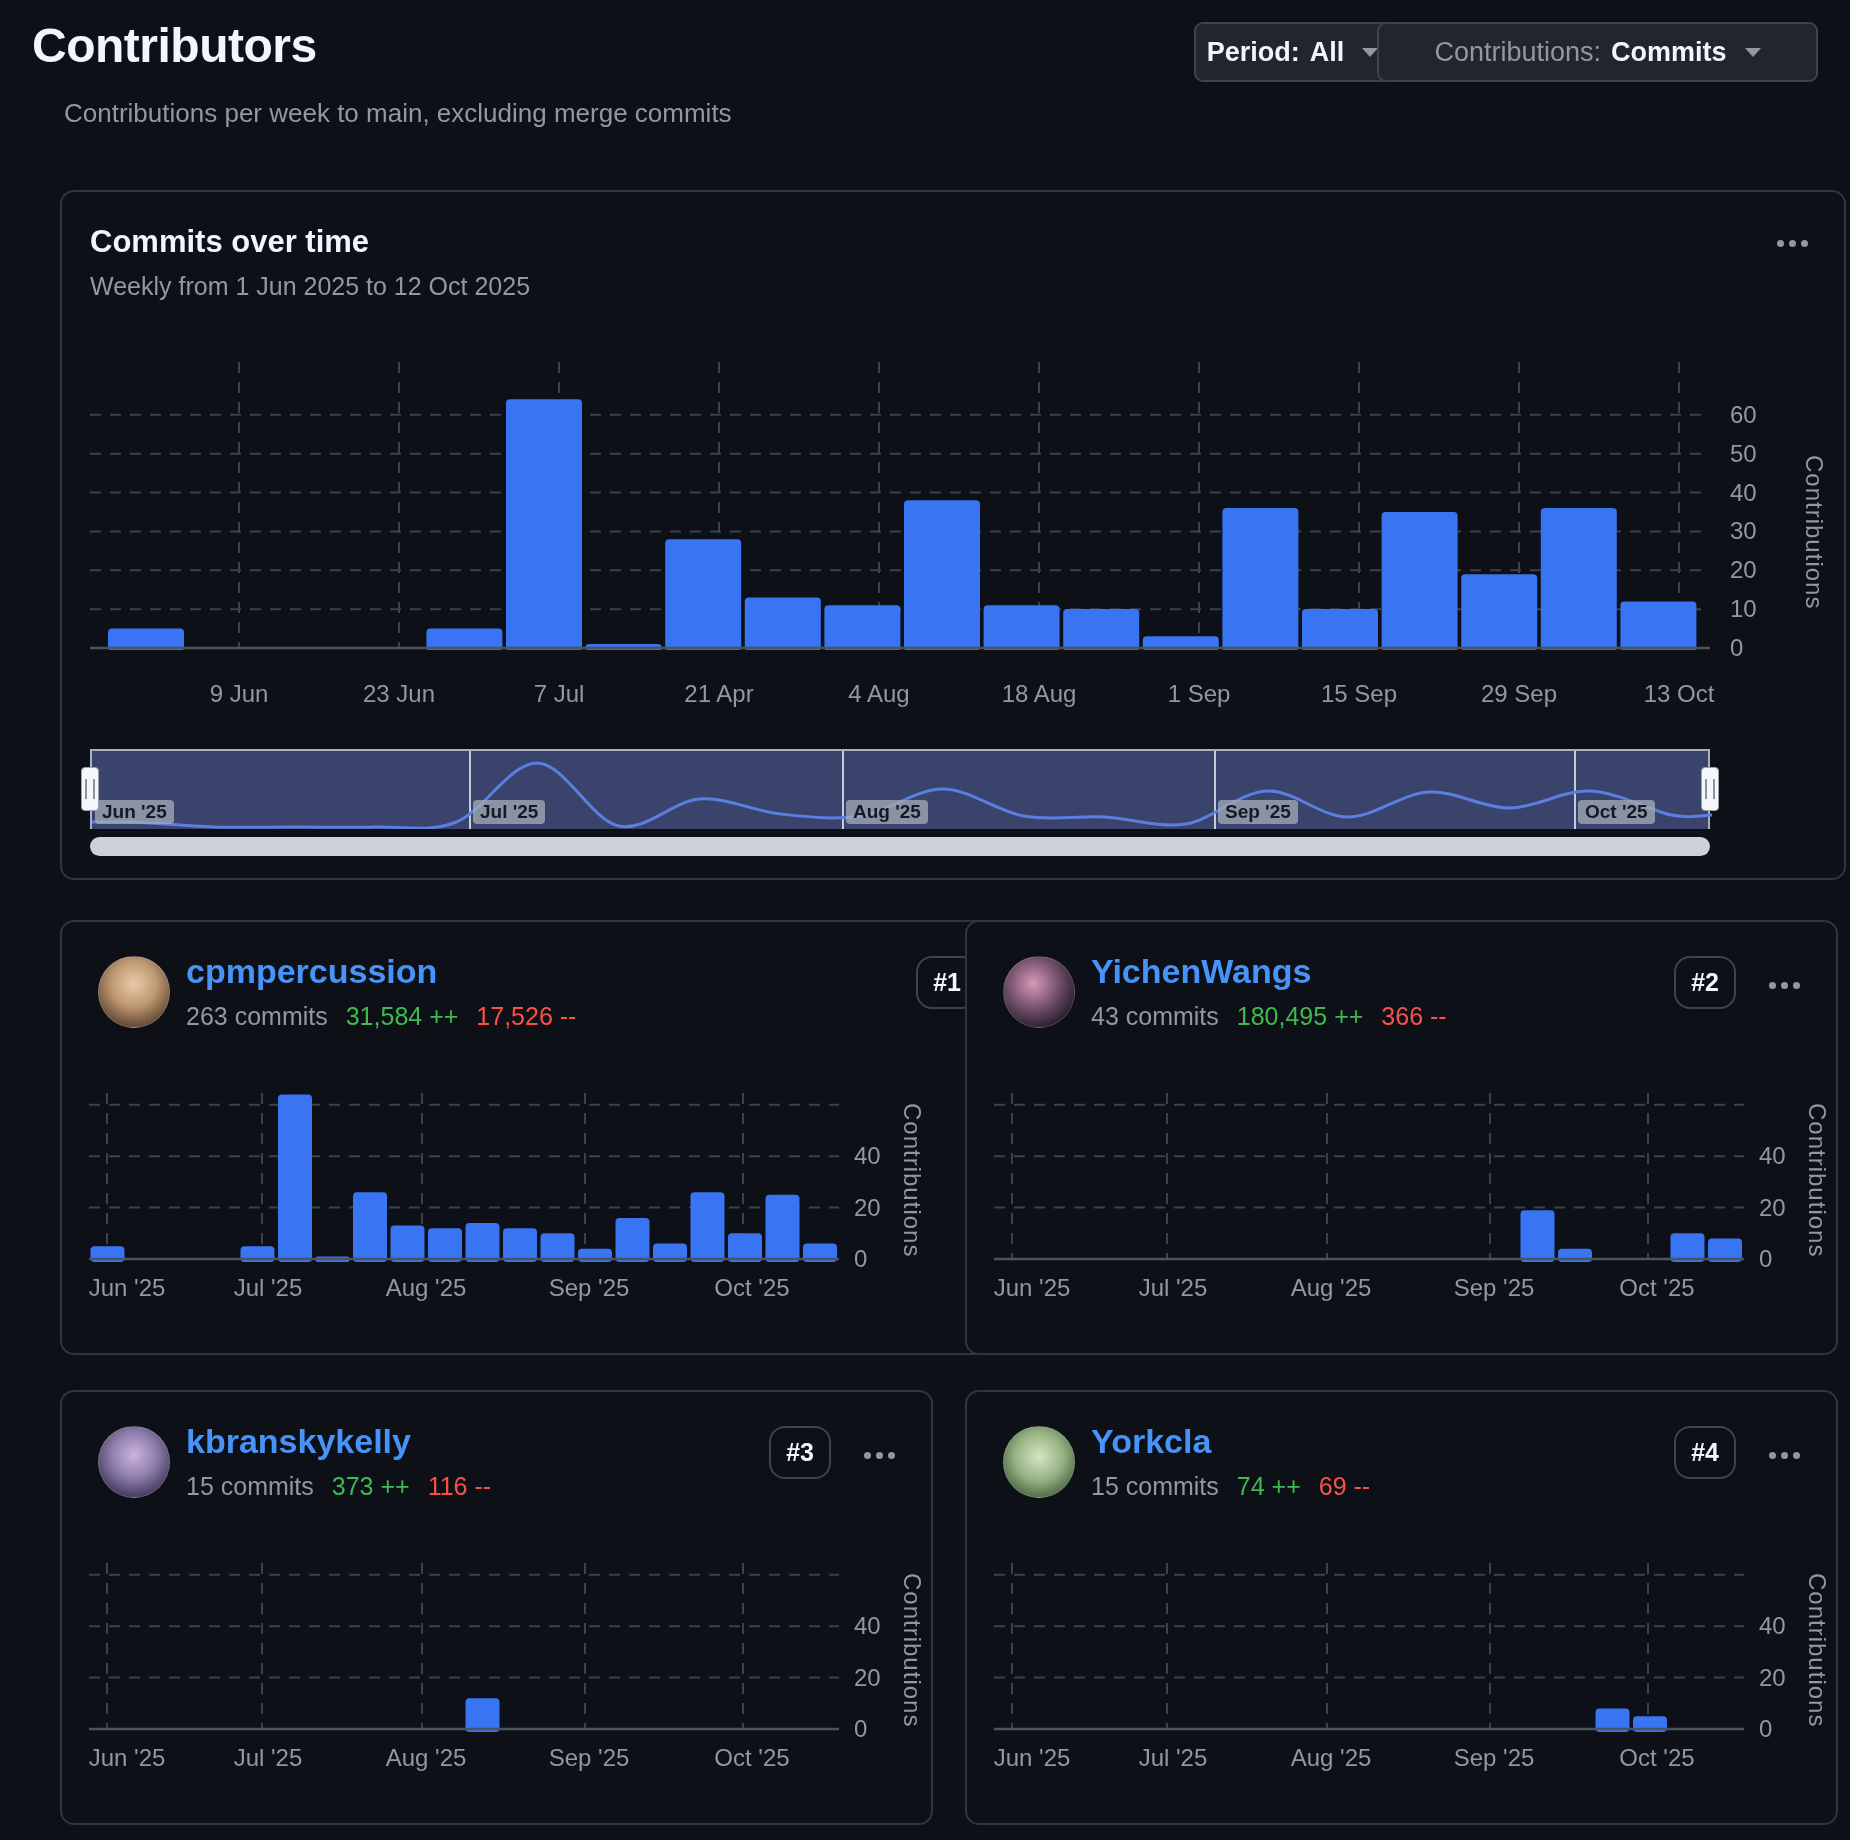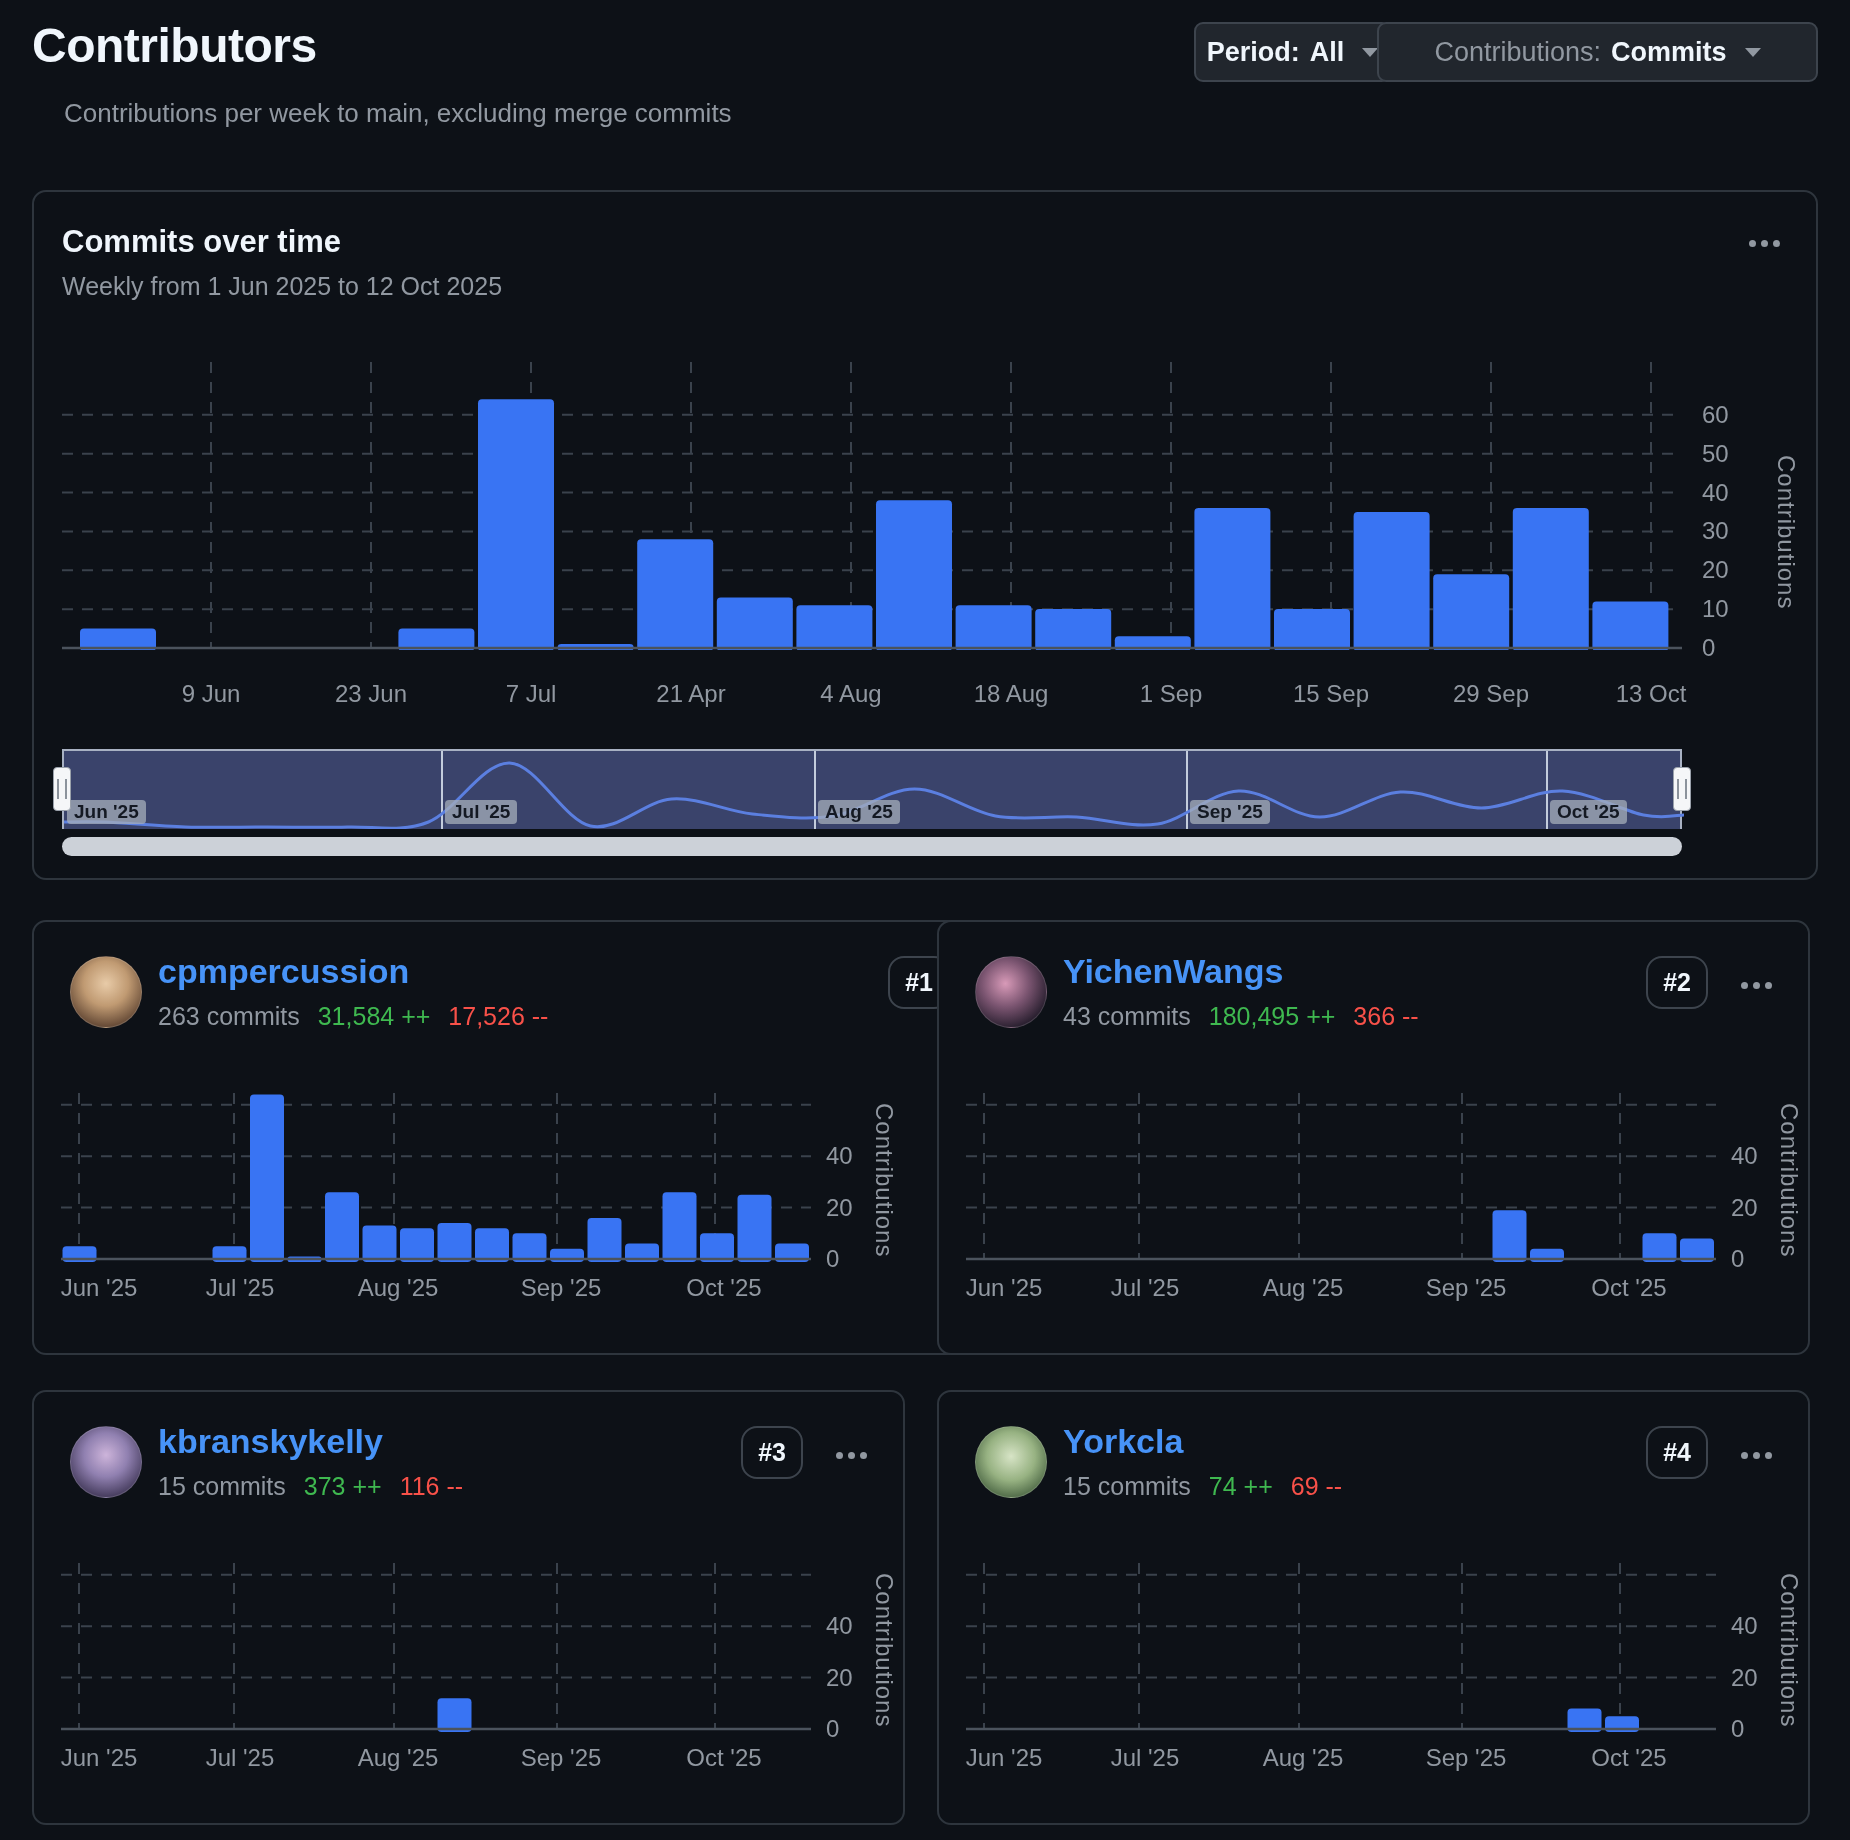--- a/index.html
+++ b/index.html
@@ -21,21 +21,21 @@
     background:#21262d; border:2px solid #3d444d;
     display:flex; align-items:center; justify-content:center; gap:10px;
     font-size:27px; cursor:pointer;
   }
   .dd-btn .lbl { color:#9198a1; }
   .dd-btn .lbl.bright { color:#f0f6fc; font-weight:bold; }
   .dd-btn .val { color:#f0f6fc; font-weight:bold; }
   .caret { width:0; height:0; border-left:8px solid transparent; border-right:8px solid transparent; border-top:9px solid #9198a1; margin-left:8px; }
 
   .card {
-    position:absolute; border:2px solid #2e353d; border-radius:14px; background:#0d1117;
+    position:absolute; border:2px solid #2e353d; border-radius:14px; background:#0d1117;margin-left:28px;
   }
   .card-title { left:28px; top:32px; font-size:31px; font-weight:bold; }
   .card-sub { left:28px; top:80px; font-size:25px; }
 
   .kebab { display:flex; gap:5px; align-items:center; cursor:pointer; }
   .kebab i { width:7px; height:7px; border-radius:50%; background:#9198a1; }
   .grid { stroke:#3a424c; stroke-width:2; stroke-dasharray:11 9; fill:none; }
   .axisline { stroke:#4b535d; stroke-width:2.5; }
 
   .xlabels, .ylabels { position:absolute; }

